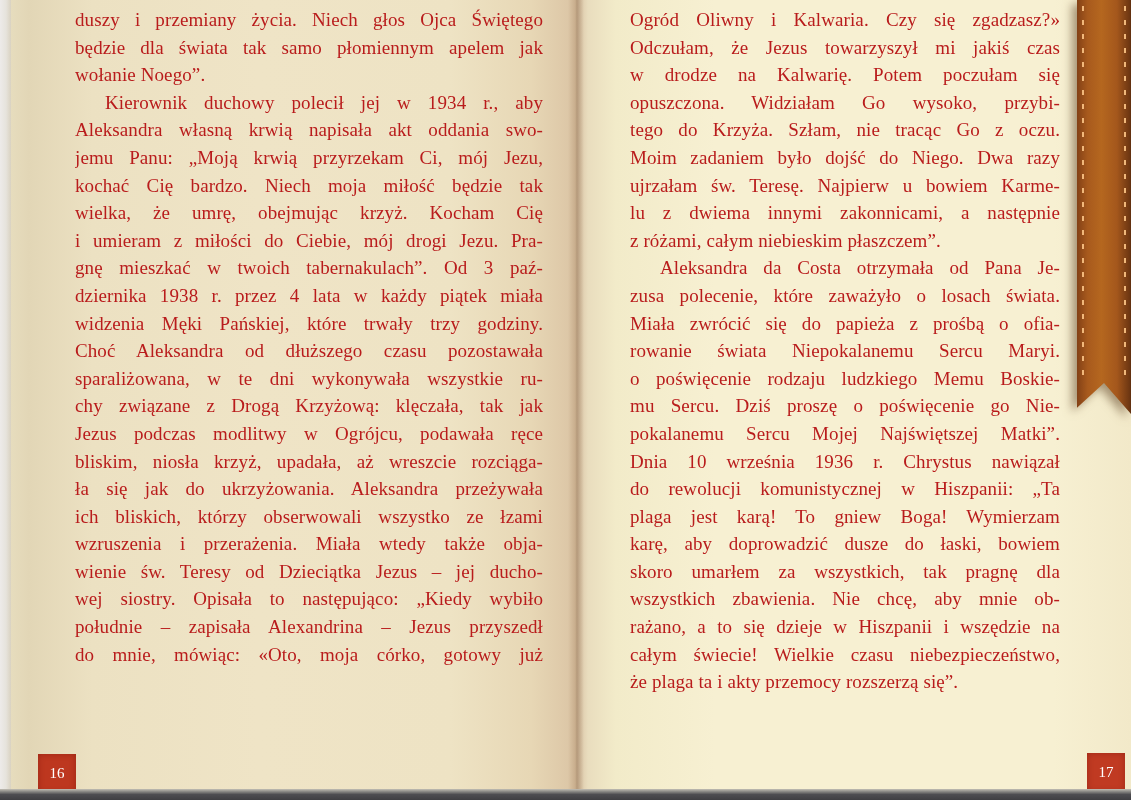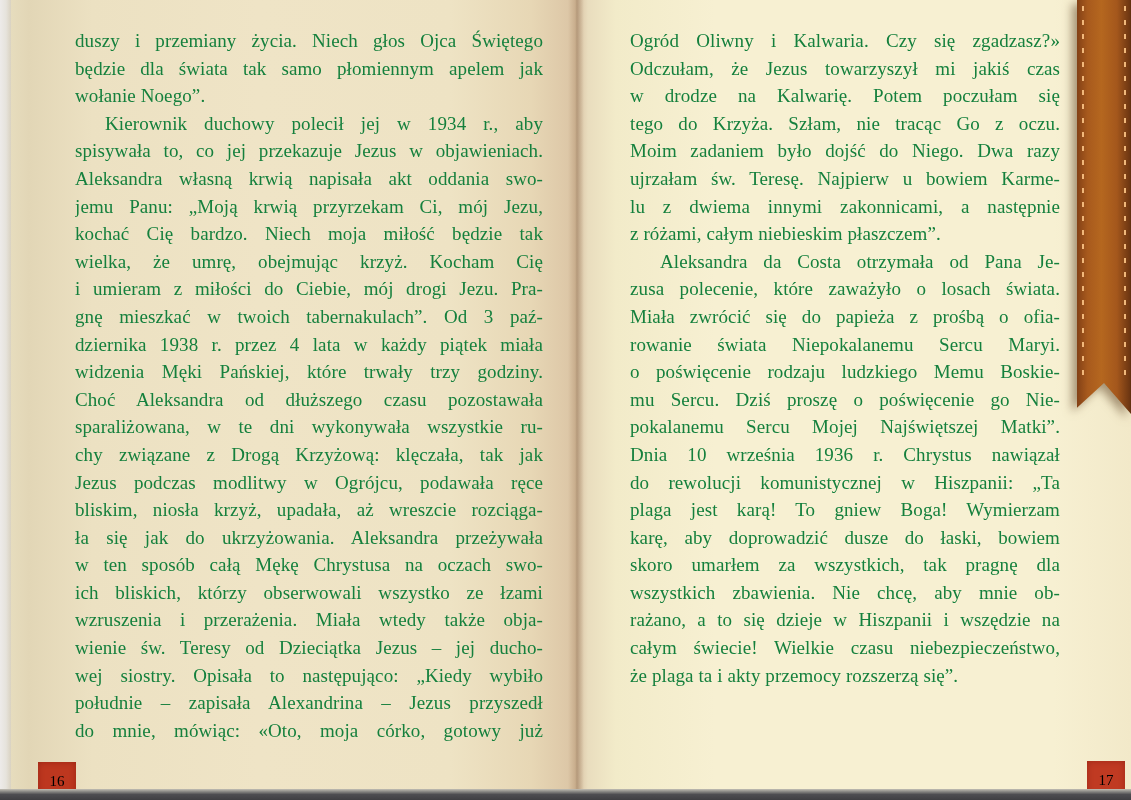--- a/index.html
+++ b/index.html
@@ -20,35 +20,34 @@
   }
   .gutter {
     position:absolute; left:568px; top:0; width:16px; height:790px; z-index:2;
     background:linear-gradient(90deg,rgba(150,110,75,0) 0%,rgba(150,110,75,0.28) 45%,
       rgba(120,85,55,0.38) 55%,rgba(150,110,75,0) 100%);
   }
   .page-edge-left {
     position:absolute; left:0; top:0; width:11px; height:790px; z-index:3;
     background:linear-gradient(90deg,#edebe9 0%,#e6e3dc 55%,#d9d2c1 100%);
   }
-  .text-col { position:absolute; top:27px; z-index:2; color:#15803d; }
+  .text-col { position:absolute; top:6px; z-index:2; color:#b91c1c; }
   .text-col.left  { left:75px;  width:468px; }
   .text-col.right { left:630px; width:430px; }
   .line {
     font-size:19px; line-height:27.6px; height:27.6px; overflow:hidden;
     text-align:justify; text-align-last:justify; letter-spacing:0.1px;
   }
   .line.nojust { text-align-last:left; }
   .line.indent { text-indent:30px; }
   .badge {
     position:absolute; width:38px; height:39px; z-index:4;
     display:flex; align-items:center; justify-content:center;
-    font-size:15px; color:#000000;
+    font-size:15px; color:#ffffff;
     box-shadow:inset 0 0 6px rgba(90,10,0,0.35);
-    margin-top:8px;
   }
   .badge.bl { left:38px;   top:754px; background:#bd371f; }
   .badge.br { left:1087px; top:753px; background:#c03a22; }
   .bottom-strip {
     position:absolute; left:0; top:789px; width:1131px; height:11px; z-index:5;
     background:linear-gradient(180deg,#c2bfb4 0%,#8d8b87 22%,#4e4d51 50%,#403f43 100%);
   }
   .ribbon {
     position:absolute; left:1077px; top:0; width:54px; height:414px; z-index:6;
     filter:drop-shadow(-5px 4px 5px rgba(100,72,42,0.55));
@@ -73,48 +72,47 @@
   <div class="left-page"></div>
   <div class="right-page"></div>
   <div class="page-edge-left"></div>
   <div class="gutter"></div>
 
   <div class="text-col left">
       <div class="line">duszy i przemiany życia. Niech głos Ojca Świętego</div>
       <div class="line">będzie dla świata tak samo płomiennym apelem jak</div>
       <div class="line nojust">wołanie Noego”.</div>
       <div class="line indent">Kierownik duchowy polecił jej w 1934 r., aby</div>
-      <div class="line">spisywała to, co jej przekazuje Jezus w objawieniach.</div>
       <div class="line">Aleksandra własną krwią napisała akt oddania swo-</div>
       <div class="line">jemu Panu: „Moją krwią przyrzekam Ci, mój Jezu,</div>
       <div class="line">kochać Cię bardzo. Niech moja miłość będzie tak</div>
       <div class="line">wielka, że umrę, obejmując krzyż. Kocham Cię</div>
       <div class="line">i umieram z miłości do Ciebie, mój drogi Jezu. Pra-</div>
       <div class="line">gnę mieszkać w twoich tabernakulach”. Od 3 paź-</div>
       <div class="line">dziernika 1938 r. przez 4 lata w każdy piątek miała</div>
       <div class="line">widzenia Męki Pańskiej, które trwały trzy godziny.</div>
       <div class="line">Choć Aleksandra od dłuższego czasu pozostawała</div>
       <div class="line">sparaliżowana, w te dni wykonywała wszystkie ru-</div>
       <div class="line">chy związane z Drogą Krzyżową: klęczała, tak jak</div>
       <div class="line">Jezus podczas modlitwy w Ogrójcu, podawała ręce</div>
       <div class="line">bliskim, niosła krzyż, upadała, aż wreszcie rozciąga-</div>
       <div class="line">ła się jak do ukrzyżowania. Aleksandra przeżywała</div>
-      <div class="line">w ten sposób całą Mękę Chrystusa na oczach swo-</div>
       <div class="line">ich bliskich, którzy obserwowali wszystko ze łzami</div>
       <div class="line">wzruszenia i przerażenia. Miała wtedy także obja-</div>
       <div class="line">wienie św. Teresy od Dzieciątka Jezus – jej ducho-</div>
       <div class="line">wej siostry. Opisała to następująco: „Kiedy wybiło</div>
       <div class="line">południe – zapisała Alexandrina – Jezus przyszedł</div>
       <div class="line">do mnie, mówiąc: «Oto, moja córko, gotowy już</div>
     </div>
 
   <div class="text-col right">
       <div class="line">Ogród Oliwny i Kalwaria. Czy się zgadzasz?»</div>
       <div class="line">Odczułam, że Jezus towarzyszył mi jakiś czas</div>
       <div class="line">w drodze na Kalwarię. Potem poczułam się</div>
+      <div class="line">opuszczona. Widziałam Go wysoko, przybi-</div>
       <div class="line">tego do Krzyża. Szłam, nie tracąc Go z oczu.</div>
       <div class="line">Moim zadaniem było dojść do Niego. Dwa razy</div>
       <div class="line">ujrzałam św. Teresę. Najpierw u bowiem Karme-</div>
       <div class="line">lu z dwiema innymi zakonnicami, a następnie</div>
       <div class="line nojust">z różami, całym niebieskim płaszczem”.</div>
       <div class="line indent">Aleksandra da Costa otrzymała od Pana Je-</div>
       <div class="line">zusa polecenie, które zaważyło o losach świata.</div>
       <div class="line">Miała zwrócić się do papieża z prośbą o ofia-</div>
       <div class="line">rowanie świata Niepokalanemu Sercu Maryi.</div>
       <div class="line">o poświęcenie rodzaju ludzkiego Memu Boskie-</div>

